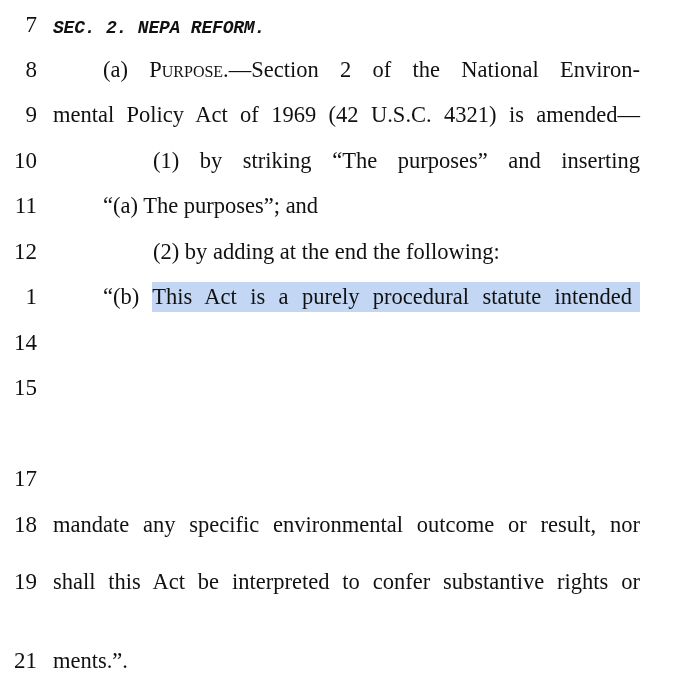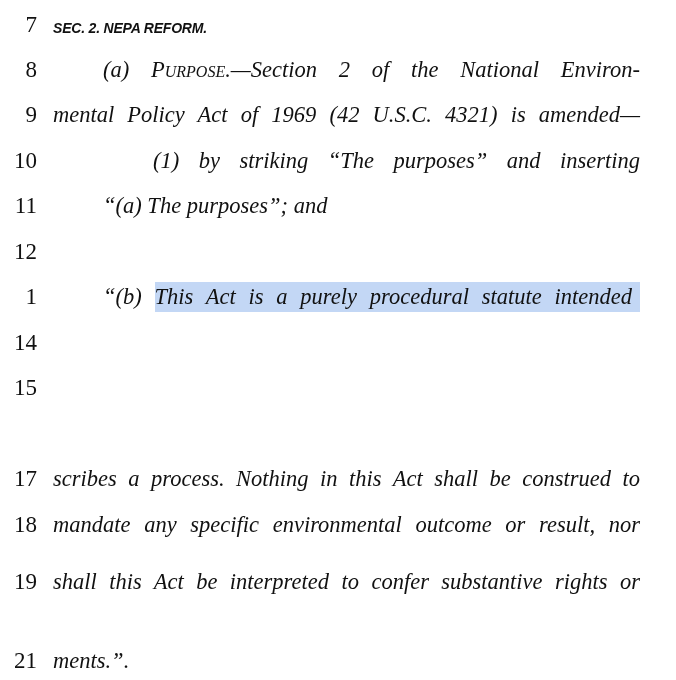--- a/index.html
+++ b/index.html
@@ -13,29 +13,29 @@
       position: absolute; left: 0; width: 676px; height: 45px;
     }
     .lnum {
       position: absolute; left: 0; width: 37px; text-align: right;
       font-family: "Liberation Serif", "DejaVu Serif", serif;
       font-size: 23px; line-height: 30px; top: 6px; color: #111;
     }
     .text {
       position: absolute; left: 53px; right: 36px; top: 6px;
       font-family: "Liberation Serif", "DejaVu Serif", serif;
-      font-style: italic; font-size: 22.5px; line-height: 30px;
+      font-size: 22.5px; line-height: 30px;
       white-space: nowrap; color: #111;
     }
     .text.justify {
       text-align: justify; text-align-last: justify;
     }
     .heading {
-      font-family: Liberation Sans, sans-serif;
-      font-weight: bold; font-style: italic; font-size: 14px; letter-spacing: -0.2px;
+      font-family: Liberation Mono, monospace;
+      font-weight: bold; font-style: italic; font-size: 18px; letter-spacing: -0.2px;
     }
     .hl { background: #c3d7f5; padding: 2px 8px 3px 0; }
     .sc { font-variant: small-caps; }
   </style>
 </head>
 <body>
 
 <div class="page">
 
   <div class="line" style="top:4px">
@@ -58,39 +58,39 @@
     <span class="text justify" style="left:153px">(1) by striking “The purposes” and inserting</span>
   </div>
 
   <div class="line" style="top:185px">
     <span class="lnum">11</span>
     <span class="text" style="left:103px">“(a) The purposes”; and</span>
   </div>
 
   <div class="line" style="top:231px">
     <span class="lnum">12</span>
+    <span class="text" style="left:153px">(2) by adding at the end the following:</span>
   </div>
 
   <div class="line" style="top:276px">
     <span class="lnum">1</span>
     <span class="text justify" style="left:103px"><span>“(b) </span><span class="hl">This Act is a purely procedural statute intended</span></span>
   </div>
 
   <div class="line" style="top:322px">
     <span class="lnum">14</span>
   </div>
 
   <div class="line" style="top:367px">
     <span class="lnum">15</span>
   </div>
 
 
   <div class="line" style="top:458px">
     <span class="lnum">17</span>
-    <span class="text justify">scribes a process. Nothing in this Act shall be construed to</span>
   </div>
 
   <div class="line" style="top:504px">
     <span class="lnum">18</span>
     <span class="text justify">mandate any specific environmental outcome or result, nor</span>
   </div>
 
   <div class="line" style="top:561px">
     <span class="lnum">19</span>
     <span class="text justify">shall this Act be interpreted to confer substantive rights or</span>

